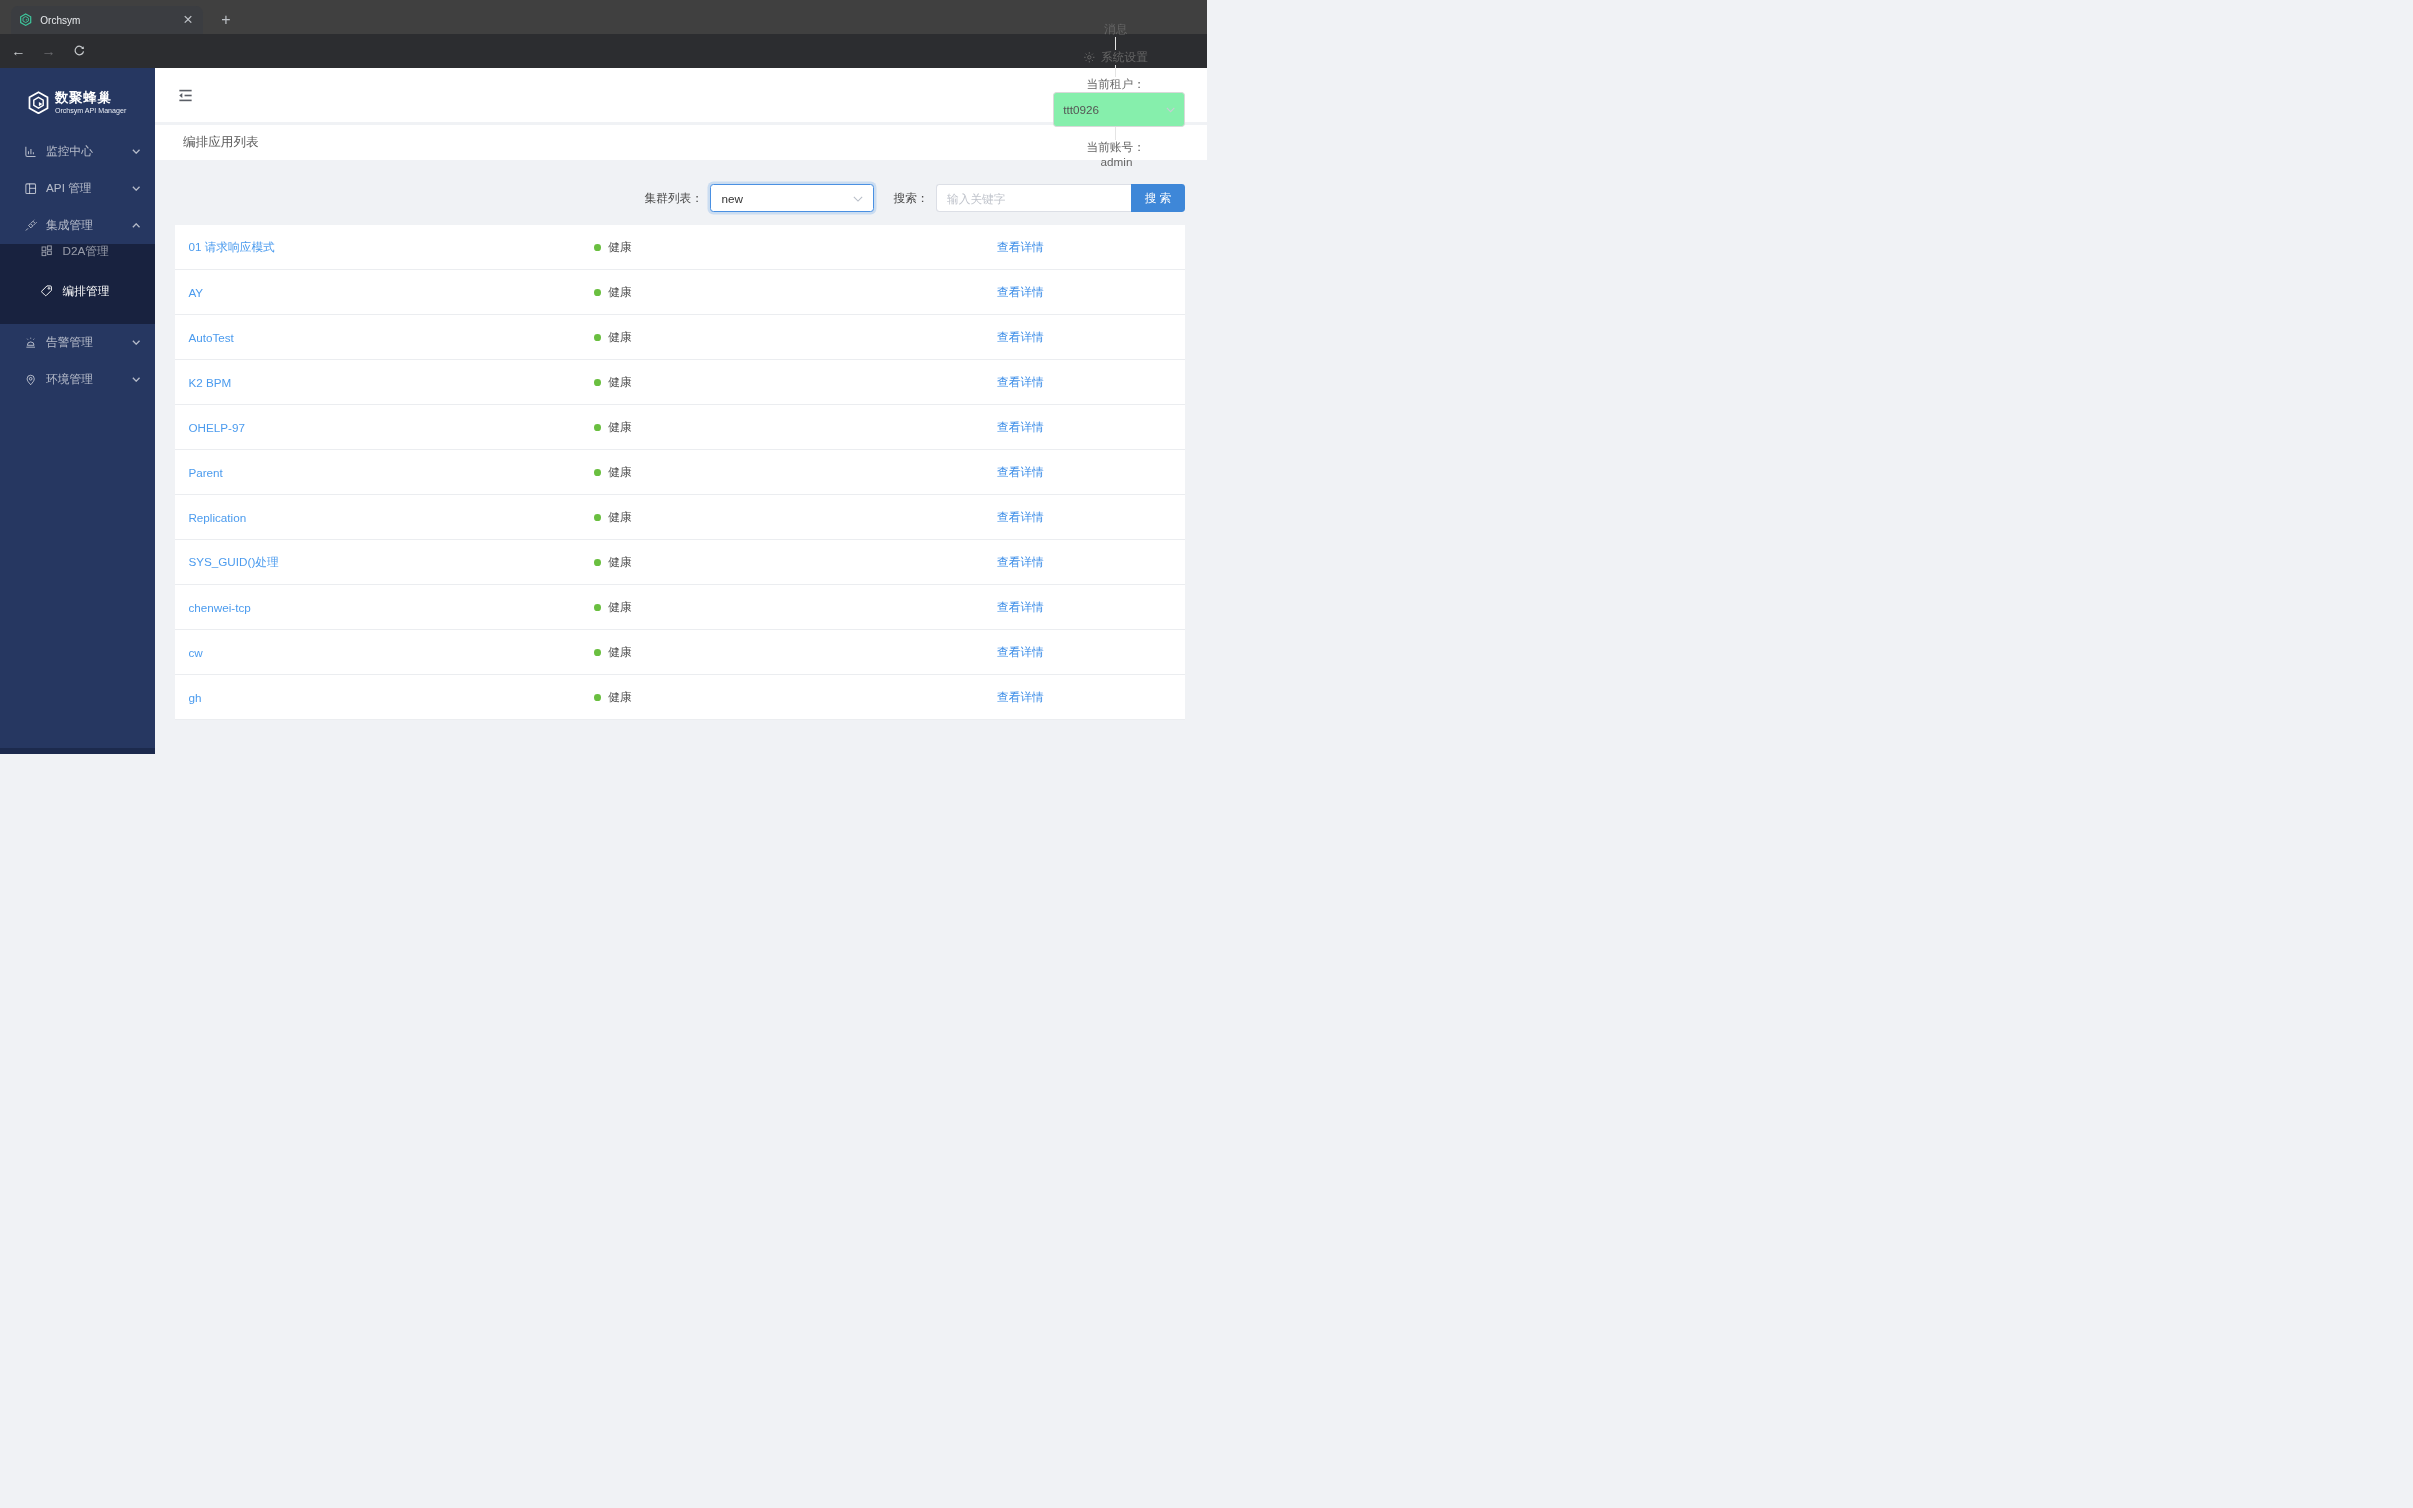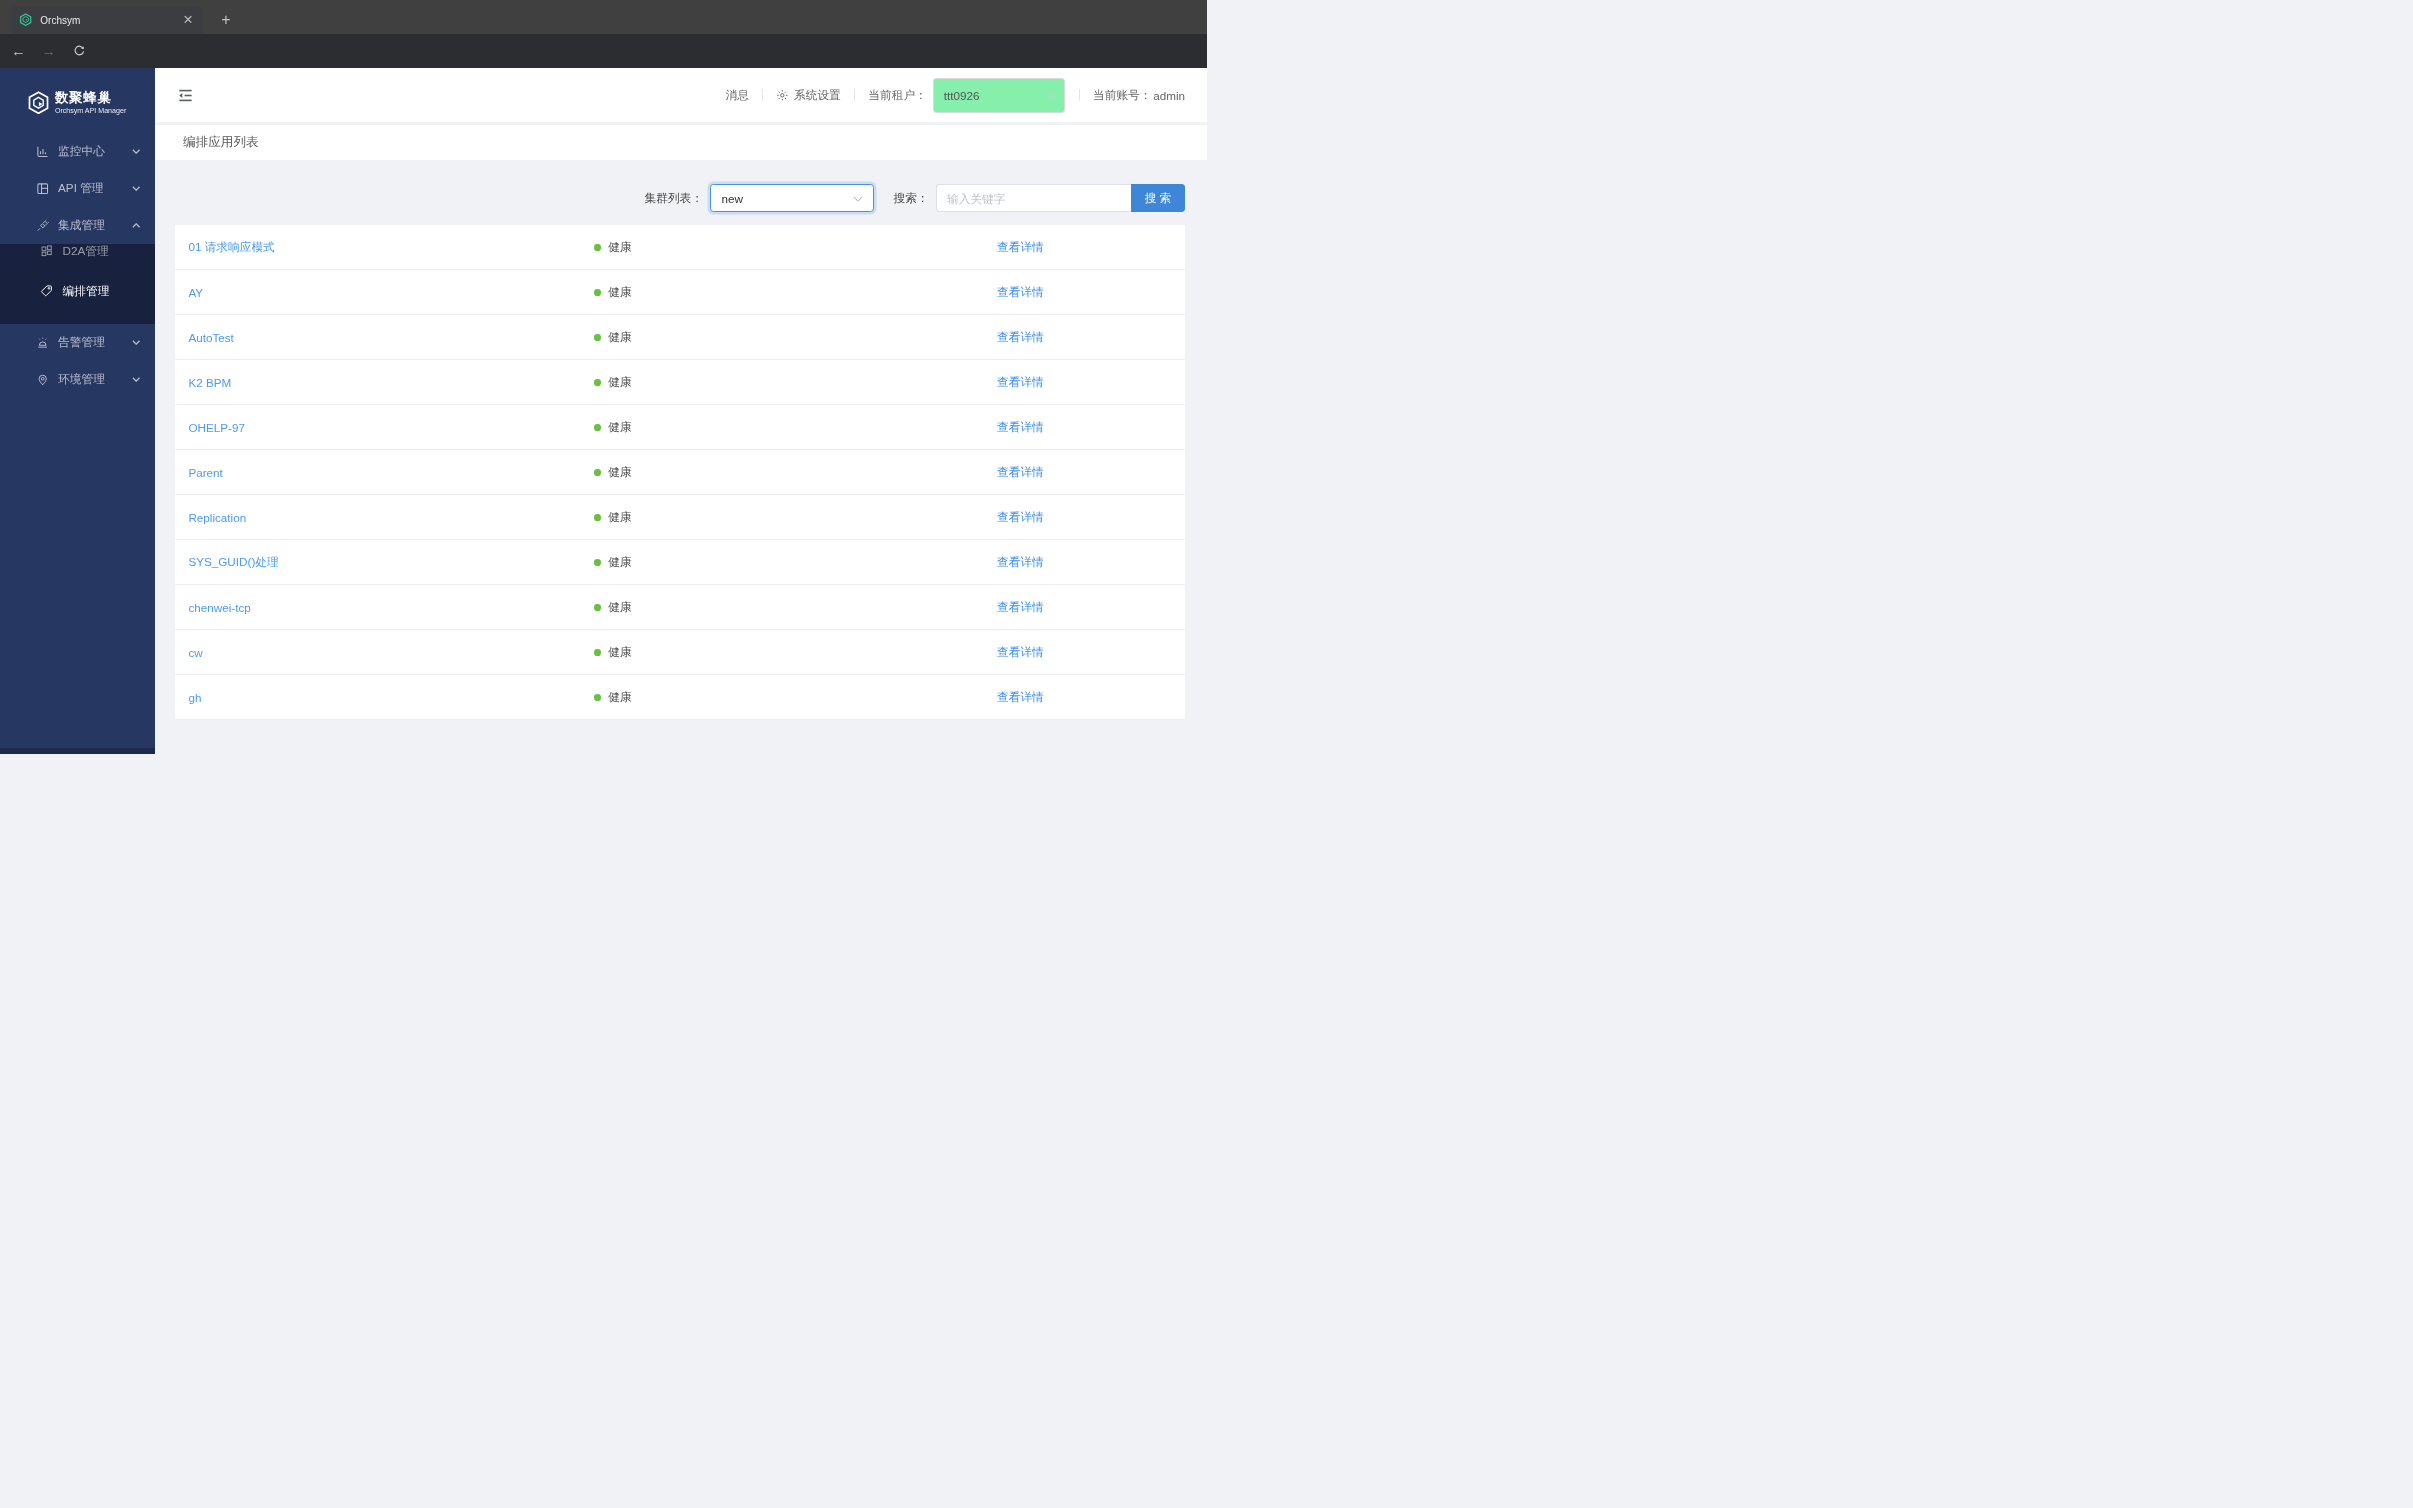--- a/index.html
+++ b/index.html
@@ -60,38 +60,38 @@
 
   
   .sidebar { width:155px; height:100%; background:#263761; flex:0 0 155px; position:relative; }
   .brand { display:flex; align-items:center; padding:22px 0 0 28px; }
   .brand-logo { width:21px; height:23.5px; flex:0 0 21px; }
   .brand-text { margin-left:5.9px; }
   .brand-title { color:#fff; font-size:13.4px; font-weight:bold; letter-spacing:0.8px; line-height:15px; }
   .brand-sub { color:#e8ecf4; font-size:7.1px; line-height:8.4px; margin-top:1.7px; white-space:nowrap; }
   .nav { margin-top:18.4px; }
   .nav-item { height:37px; display:flex; align-items:center; padding-left:23.5px; position:relative;
-              color:rgba(255,255,255,0.66); font-size:11.7px; cursor:pointer;margin-left:12px; }
+              color:rgba(255,255,255,0.66); font-size:11.7px; cursor:pointer; }
   .nav-item .mi { width:13.4px; height:13.4px; flex:0 0 13.4px; }
   .nav-item .lbl { margin-left:9.2px; }
   .nav-item .chev { position:absolute; right:15px; top:50%; margin-top:-2.5px; }
   .submenu { background:#18223f; }
   .sub-item { height:40px; display:flex; align-items:flex-start; padding-left:40px;
               color:rgba(255,255,255,0.55); font-size:11.7px; cursor:pointer; }
   .sub-item .mi { width:13.4px; height:13.4px; flex:0 0 13.4px; }
   .sub-item .lbl { margin-left:9.2px; }
   .sub-item.active { color:#ffffff; }
   .sidebar-foot { position:absolute; bottom:0; left:0; width:100%; height:5.9px; background:#1c2a4d; }
 
   
   .main { flex:1; background:#f0f2f5; display:flex; flex-direction:column; }
   .app-header { height:54px; background:#fff; position:relative; display:flex; align-items:center;
                 padding:0 22px; }
   .collapse-btn { width:17px; height:17px; color:#5a5e66; cursor:pointer; }
-  .header-right { margin-left:auto; display:flex; align-items:center; color:#666; font-size:11.7px; }
+  .header-right { margin-left:auto; display:flex; align-items:center; color:#666; font-size:11.7px;flex-direction:column; }
   .hr-item { display:flex; align-items:center; cursor:pointer; }
   .hr-item .gear { margin-right:5px; color:#666; }
   .h-div { width:0.8px; height:12.6px; background:#e4e4e4; margin:0 13.4px; }
   .tenant-select { width:132px; height:35px; border:0.8px solid #d9d9d9; border-radius:3.4px; background:#86efac;
                    display:flex; align-items:center; padding:0 9.2px; color:#555; cursor:pointer; position:relative; }
   .tenant-select .chev { position:absolute; right:9.2px; top:50%; margin-top:-2.5px; }
   .gap-strip { height:3.4px; background:#f0f2f5; }
   .breadcrumb-bar { height:35px; background:#fff; display:flex; align-items:center; padding-left:28px; }
   .page-title { font-size:12.6px; color:#595959; }
 

